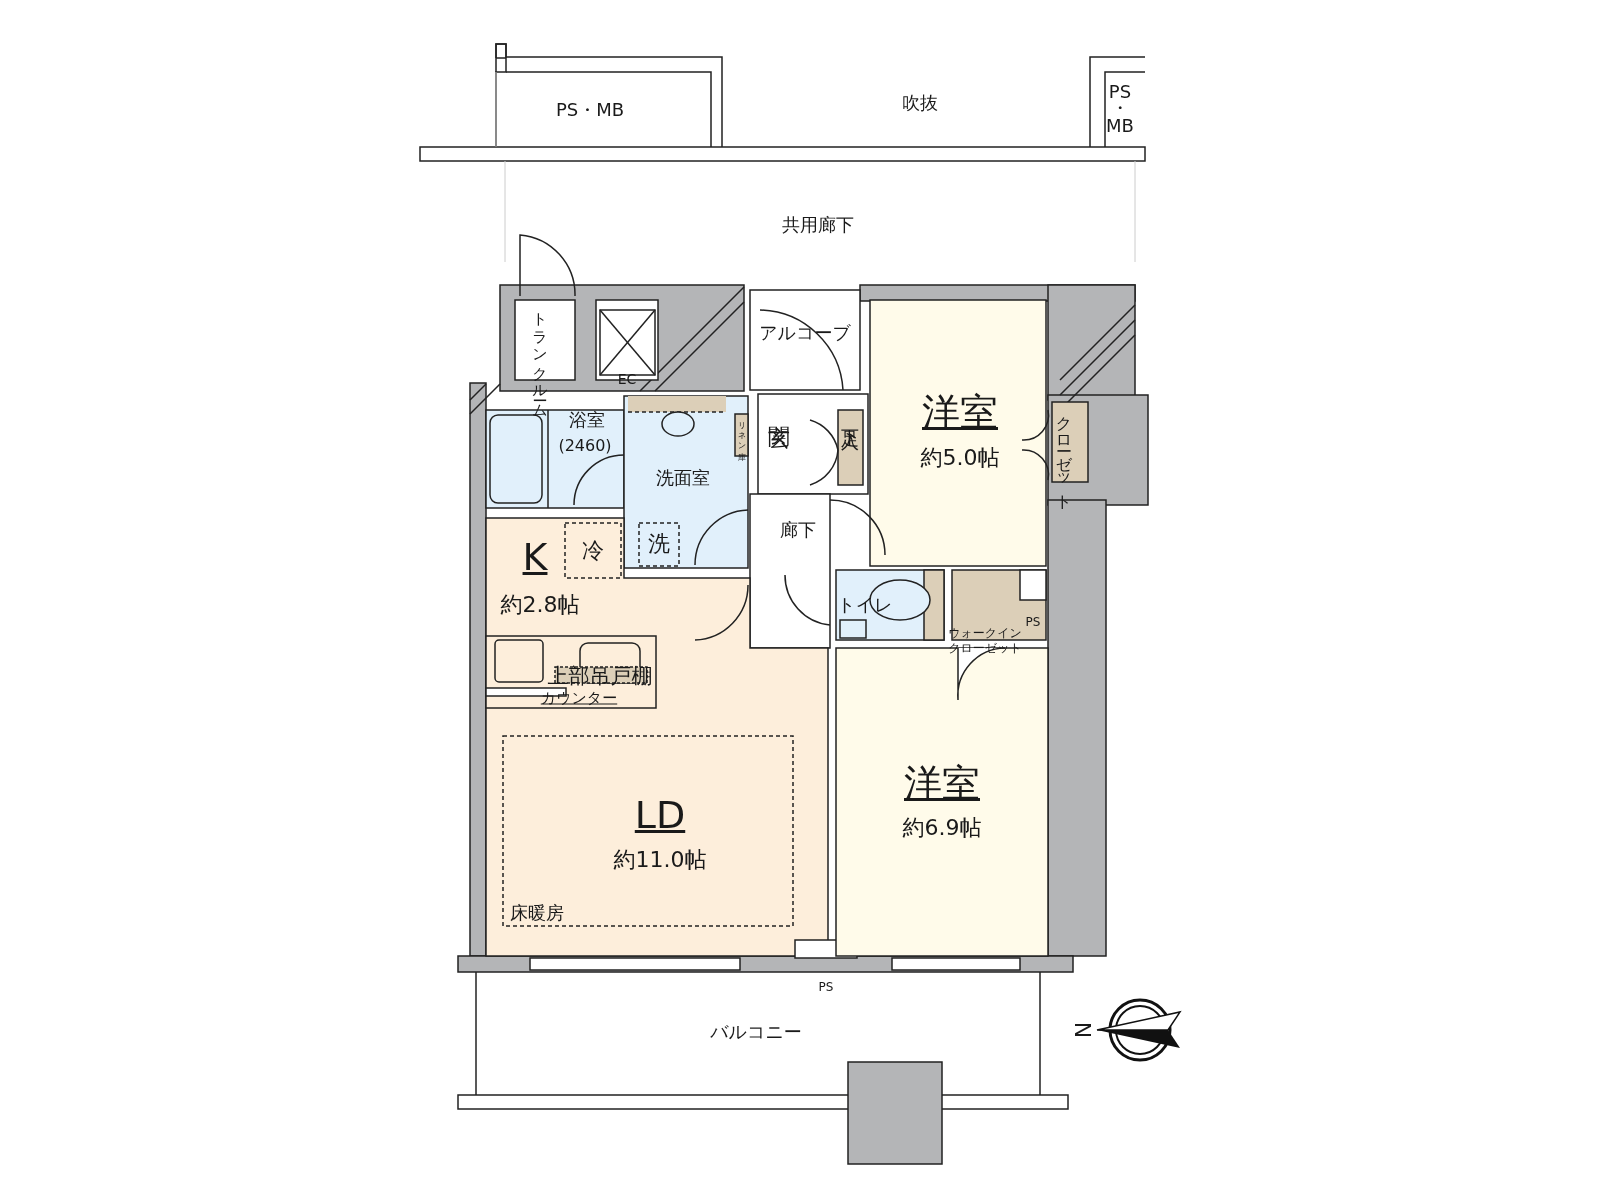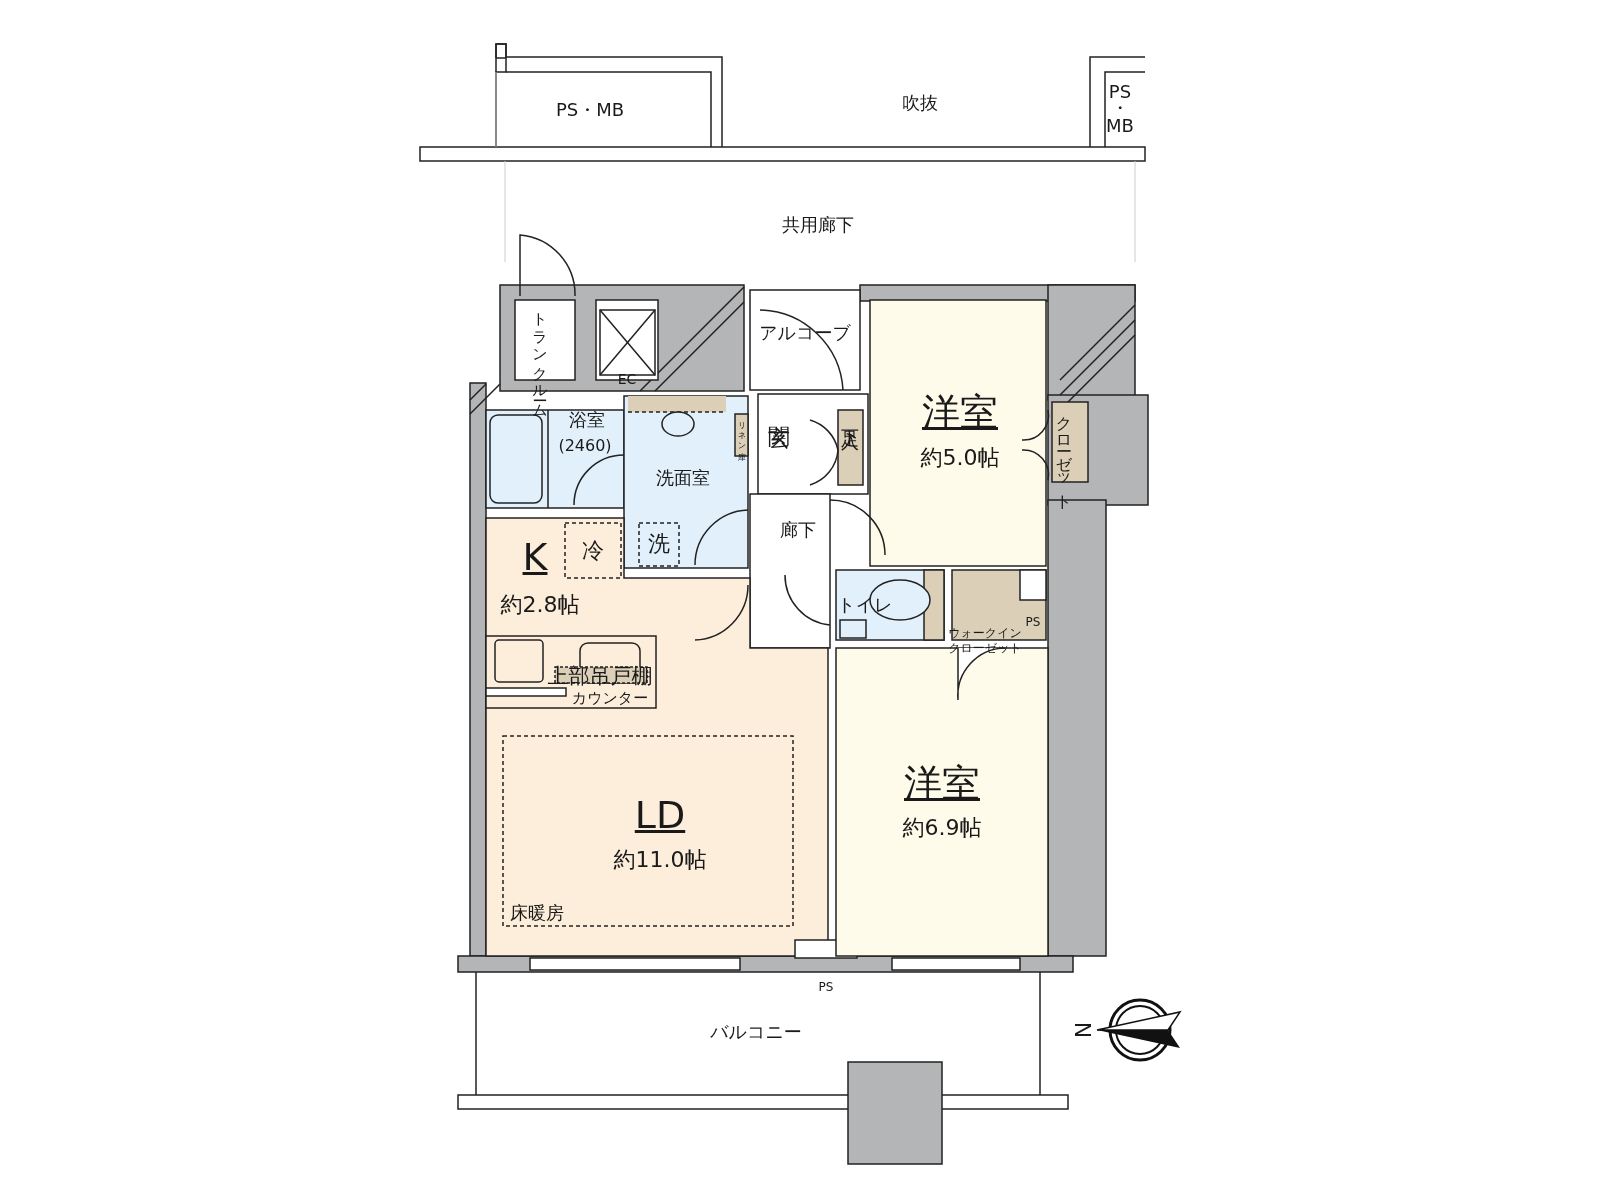--- a/index.html
+++ b/index.html
@@ -163,21 +163,21 @@
 <div class="lbl c mid" style="left:540px;top:605px;">約2.8帖</div>
 <div class="lbl c mid" style="left:593px;top:551px;">冷</div>
 <div class="lbl c mid" style="left:659px;top:544px;">洗</div>
 
 <div class="lbl c sm" style="left:865px;top:605px;">トイレ</div>
 <div class="lbl c xs" style="left:985px;top:598px;font-family:Liberation Mono, monospace;">ウォークイン</div>
 <div class="lbl c xs" style="left:985px;top:612px;">クローゼット</div>
 <div class="lbl c xs" style="left:1033px;top:586px;">PS</div>
 
 <div class="lbl c sm" style="left:600px;top:676px;font-size:21px;">上部吊戸棚</div>
-<div class="lbl c sm" style="left:610px;top:698px;font-size:15px;">カウンター</div>
+<div class="lbl c sm" style="left:579px;top:698px;font-size:15px;text-decoration:underline;">カウンター</div>
 
 <div class="lbl c big" style="left:660px;top:815px;">LD</div>
 <div class="lbl c mid" style="left:660px;top:860px;">約11.0帖</div>
 <div class="lbl sm" style="left:510px;top:904px;">床暖房</div>
 <div class="lbl c xs" style="left:826px;top:951px;">PS</div>
 
 <div class="lbl c big" style="left:942px;top:783px;">洋室</div>
 <div class="lbl c mid" style="left:942px;top:828px;">約6.9帖</div>
 
 <div class="lbl c sm" style="left:756px;top:1032px;">バルコニー</div>

